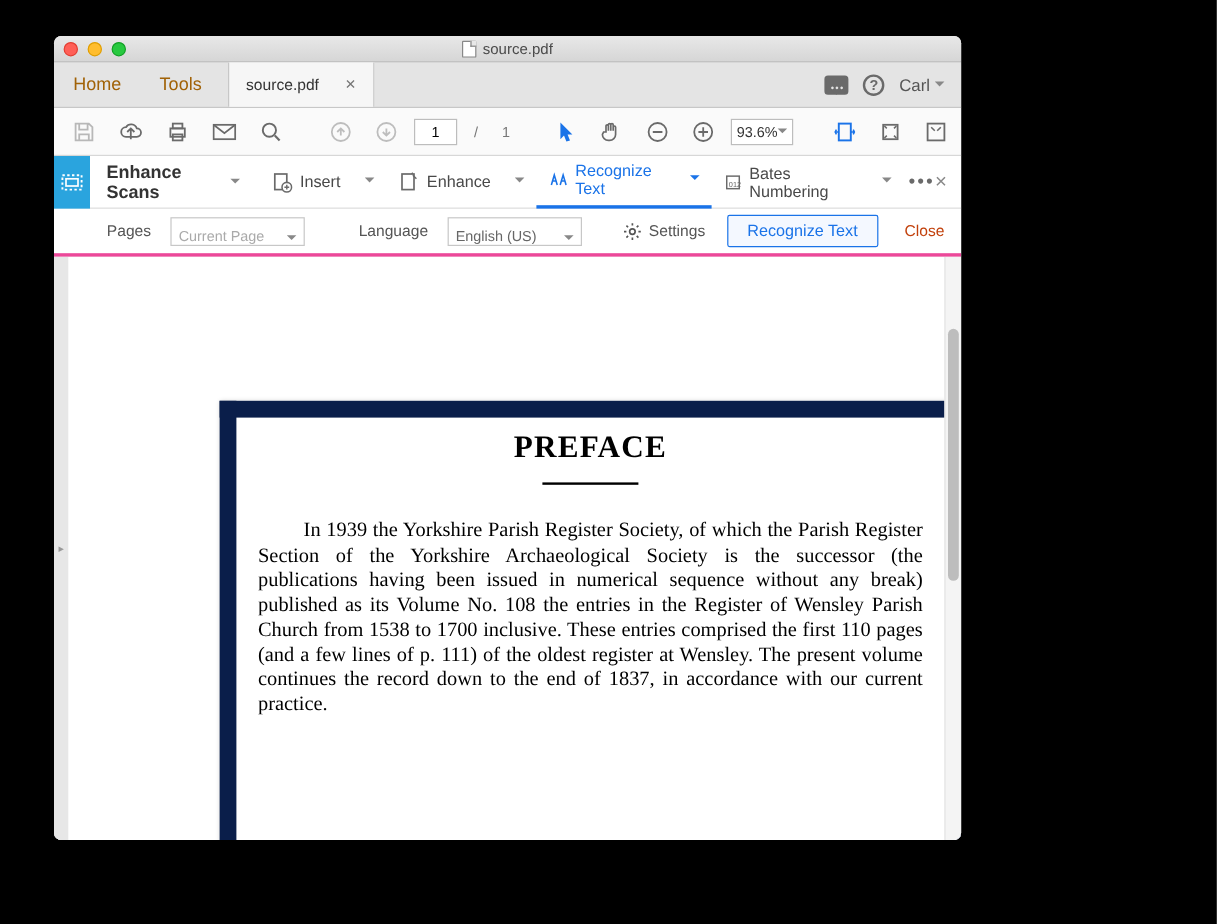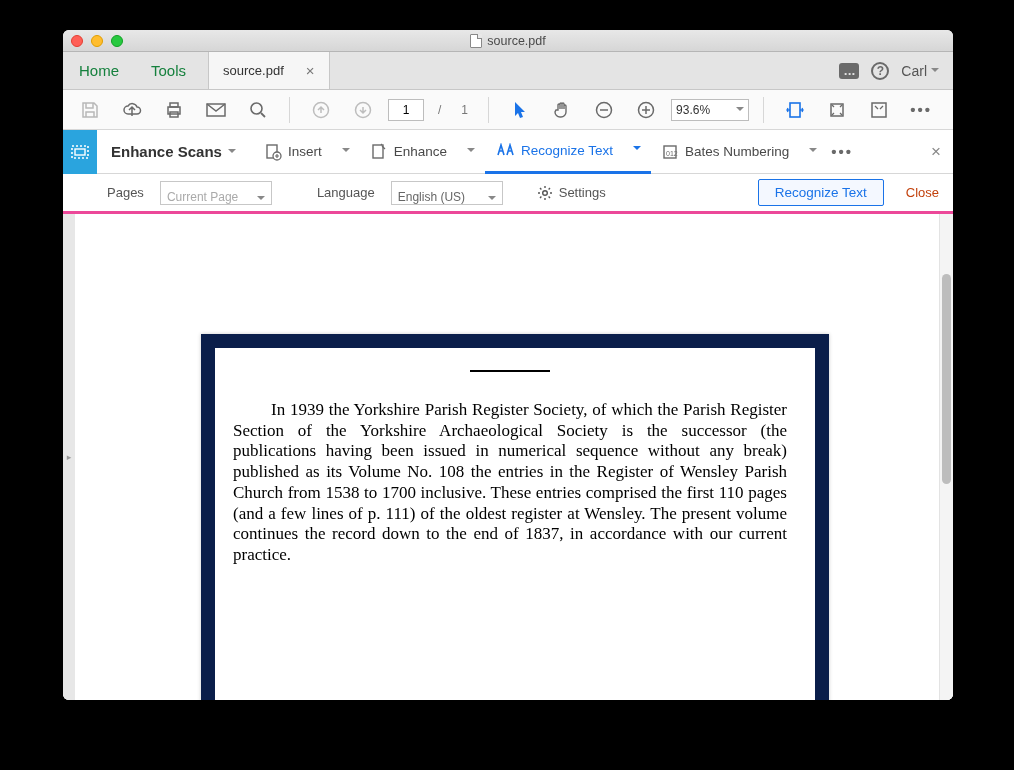--- a/index.html
+++ b/index.html
@@ -8,23 +8,23 @@
     font-family: -apple-system, "Helvetica Neue", Arial, sans-serif;
     font-size: 13px;
     color: #333;
     width: 1014px;
     height: 770px;
     overflow: hidden;
     position: relative;
   }
   .window {
     position: absolute;
-    left: 63px;
+    left: 45px;
     top: 30px;
-    width: 890px;
+    width: 756px;
     height: 670px;
     background: #fff;
     border-radius: 6px;
     box-shadow: 0 20px 60px rgba(0,0,0,0.5);
     display: flex;
     flex-direction: column;
     overflow: hidden;
   }
   
   .titlebar {
@@ -47,21 +47,21 @@
     pointer-events:none;
   }
   .doc-icon{width:12px;height:14px;border:1px solid #888;border-radius:1px;position:relative;background:#fff;}
   .doc-icon:before{content:"";position:absolute;top:-1px;right:-1px;width:4px;height:4px;background:#e8e8e8;border-left:1px solid #888;border-bottom:1px solid #888;}
   
   .tabstrip{
     height:38px;background:#e4e4e4;display:flex;align-items:stretch;
     border-bottom:1px solid #c7c7c7;
   }
   .tabbtn{
-    display:flex;align-items:center;padding:0 16px;color:#15803d;font-size:15px;}
+    display:flex;align-items:center;padding:0 16px;color:#a16207;font-size:15px;}
   .doctab{
     background:#f6f6f6;border-right:1px solid #c7c7c7;border-left:1px solid #c7c7c7;
     display:flex;align-items:center;padding:0 14px;gap:22px;color:#333;font-size:13px;
     position:relative; margin-left:6px;
   }
   .doctab .x{color:#777;font-size:15px;}
   .tab-right{margin-left:auto;display:flex;align-items:center;gap:12px;padding-right:14px;color:#6a6a6a;}
   .speech{width:20px;height:16px;border:2px solid #6a6a6a;border-radius:3px;position:relative;background:#6a6a6a;}
   .speech:after{content:"";position:absolute;bottom:-6px;left:4px;border:4px solid transparent;border-top-color:#6a6a6a;}
   .speech .dots{position:absolute;top:4px;left:3px;color:#e4e4e4;font-size:8px;letter-spacing:1px;}
@@ -329,20 +329,21 @@
       <span class="closetxt">Close</span>
     </div>
   </div>
 
   <div class="docarea">
     <div class="rail">
         <span class="grip">▸</span>
       </div>
     <div class="pagewrap">
       <div class="page">
+        <h2>PREFACE</h2>
         <div class="hr"></div>
         <p class="para"><span class="ind"></span><span>In 1939 the Yorkshire Parish Register Society, of which the Parish Register Section of the Yorkshire Archaeological Society is the successor (the publications having been issued in numerical sequence without any break) published as its Volume No. 108 the entries in the Register of Wensley Parish Church from 1538 to 1700 inclusive. These entries comprised the first 110 pages (and a few lines of p. 111) of the oldest register at Wensley.  The present volume continues the record down to the end of 1837, in accordance with our current practice.</span></p>
       </div>
       <div class="scrolltrack">
         <div class="scrollbar"></div>
       </div>
     </div>
   </div>
 
 </div>

